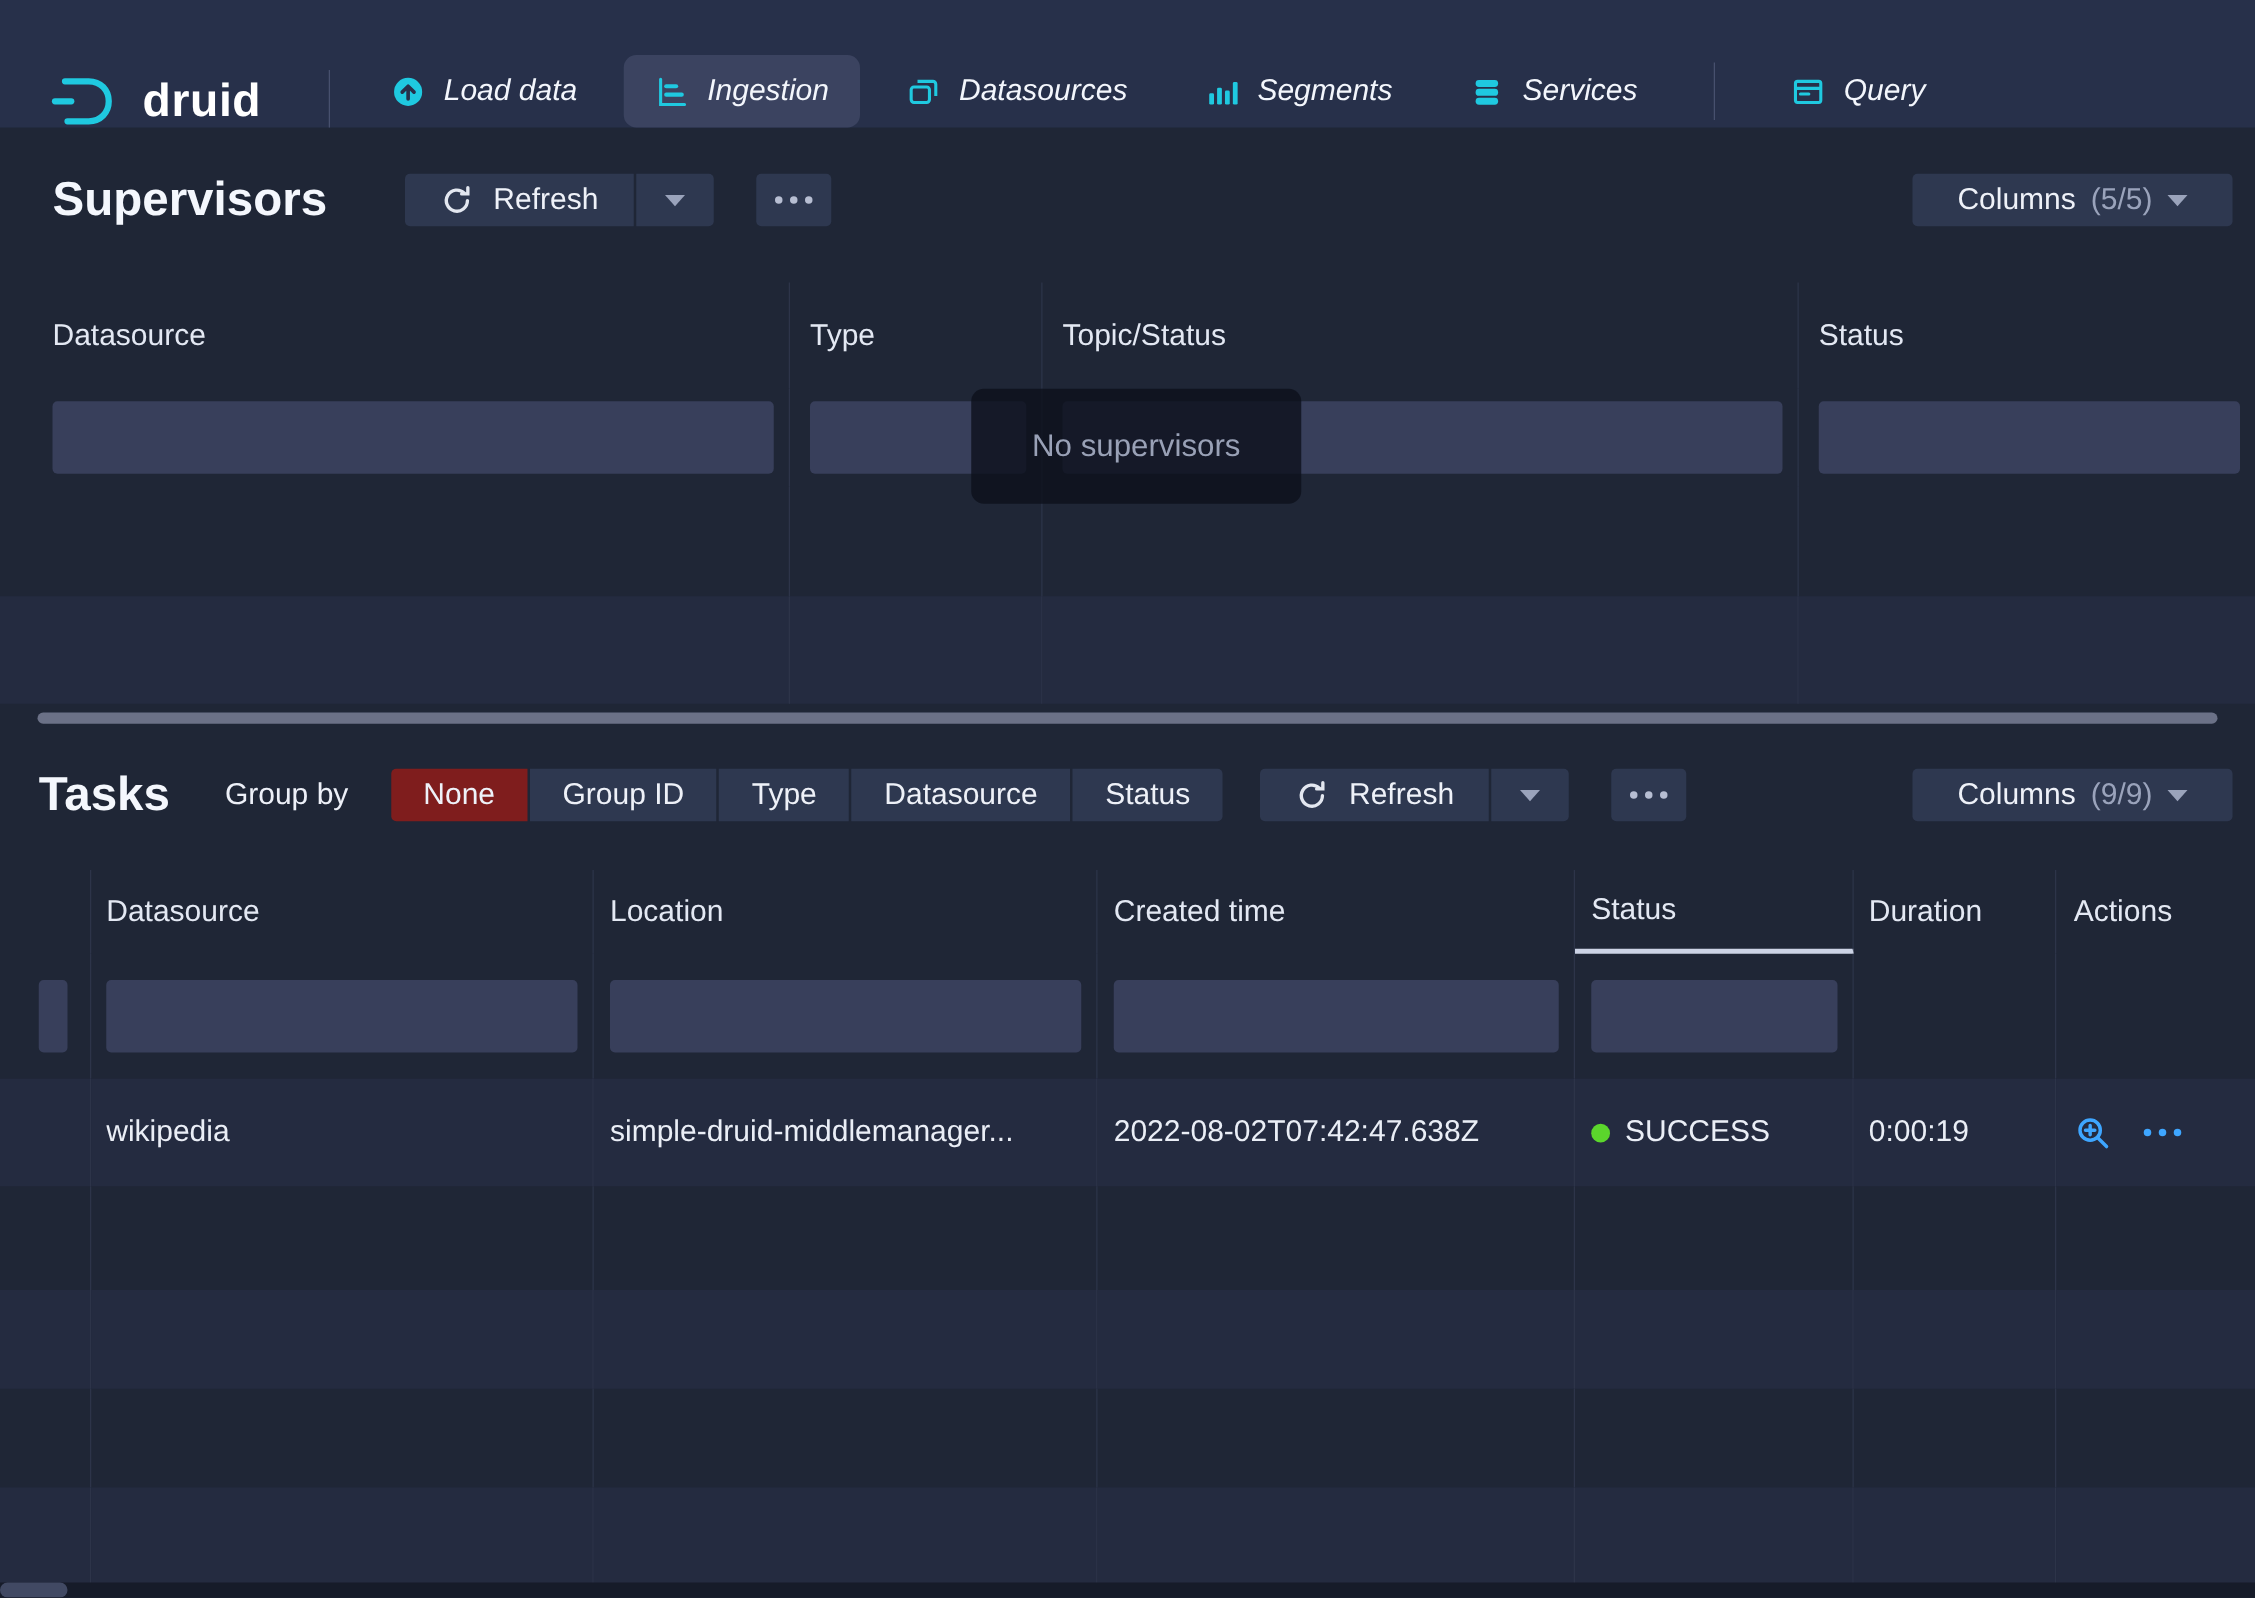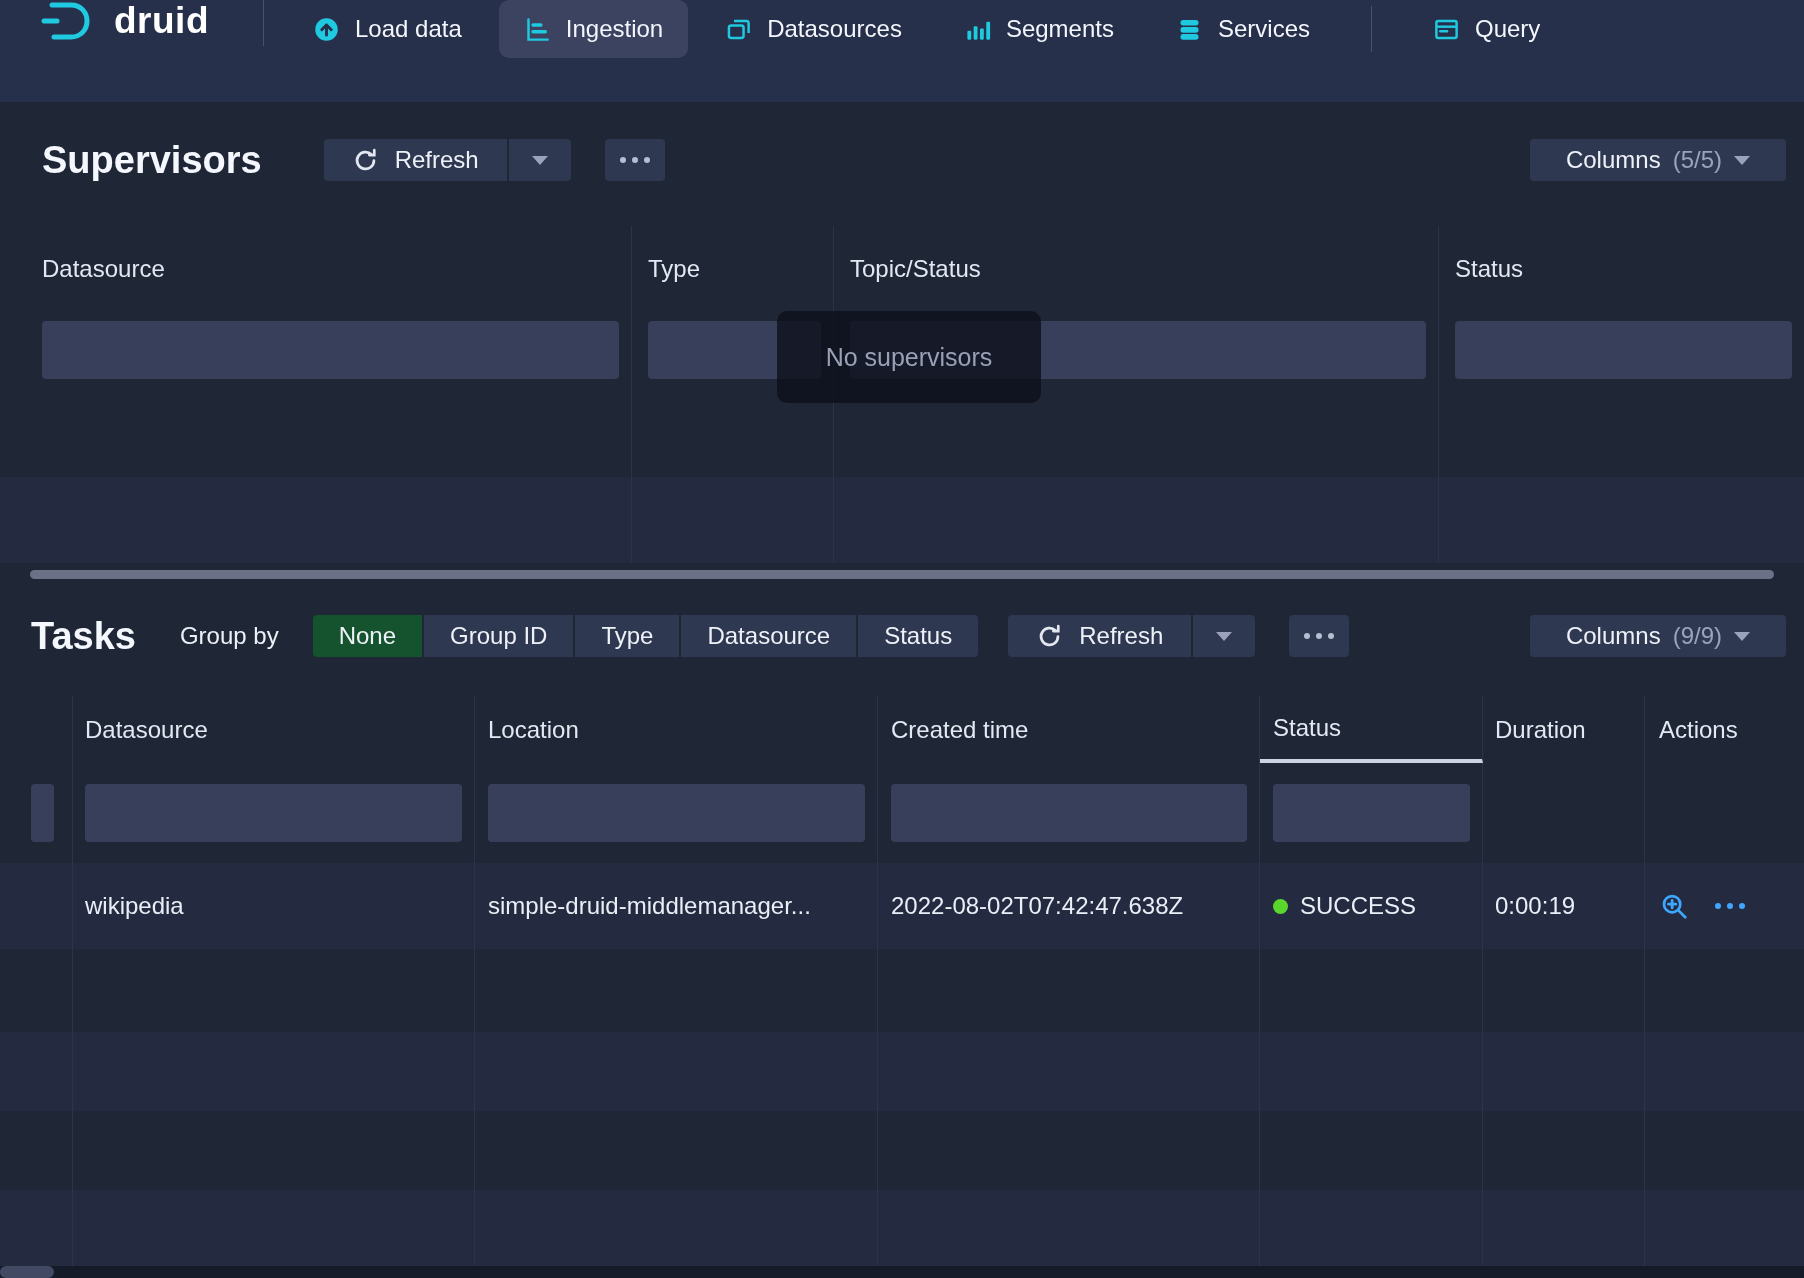--- a/index.html
+++ b/index.html
@@ -2,27 +2,27 @@
 <html><head>
 <meta charset="utf-8">
 <style>
   html,body{margin:0;padding:0;background:#12open;}
   body{background:#10131d;}
   .root{position:relative;width:1804px;height:1278px;background:#1f2636;overflow:hidden;
         font-family:"Liberation Sans",sans-serif;color:#e8ecf5;}
 
   
   .navbar{position:absolute;top:0;left:0;right:0;height:102px;background:#27304a;
-          display:flex;align-items:flex-start;padding-left:40px;box-sizing:border-box;}
+          display:flex;align-items:flex-end;padding-left:40px;box-sizing:border-box;}
   .brand{display:flex;align-items:center;gap:16px;margin-right:30px;cursor:pointer;}
   .brand-text{font-size:37px;font-weight:700;color:#ffffff;letter-spacing:.5px;}
   .vdiv{width:1px;height:46px;background:#47506e;margin:0 24px;}
   .nav-items{display:flex;align-items:center;gap:12px;}
   .nav-item{display:flex;align-items:center;gap:15px;font-size:24px;color:#f3f6fc;
-            padding:15px 25px;border-radius:10px;cursor:pointer;white-space:nowrap;}
+            padding:15px 25px;border-radius:10px;cursor:pointer;white-space:nowrap;font-style:italic;}
   .nav-item.active{background:#3b4360;}
   .nav-icon{display:flex;align-items:center;}
 
   
   .toolbar{position:absolute;left:42px;right:18px;display:flex;align-items:center;height:56px;}
   .sec-title{font-size:38px;font-weight:700;color:#f4f7fd;white-space:nowrap;}
   .btn{background:#2e3850;height:42px;display:flex;align-items:center;justify-content:center;
        border-radius:4px;font-size:24px;color:#eef1f8;cursor:pointer;box-sizing:border-box;white-space:nowrap;}
   .refresh-main{gap:16px;padding:0 28px;border-radius:4px 0 0 4px;}
   .refresh-caret{width:62px;border-radius:0 4px 4px 0;margin-left:2px;}
@@ -30,21 +30,21 @@
   .columns-btn{margin-left:auto;gap:12px;padding:0 36px;}
   .dim{color:#9aa3bb;}
   .caret{width:0;height:0;border-left:8px solid transparent;border-right:8px solid transparent;
          border-top:9px solid #9aa3bb;}
   .dots{display:flex;gap:6px;align-items:center;}
   .dots span{width:6px;height:6px;border-radius:50%;background:#b7bed2;}
   .btn-group{display:flex;gap:2px;margin-right:30px;}
   .seg{padding:0 26px;border-radius:0;}
   .seg.first{border-radius:4px 0 0 4px;}
   .seg.last{border-radius:0 4px 4px 0;}
-  .seg.active{background:#14532d;}
+  .seg.active{background:#7f1d1d;}
 
   
   .grid{position:absolute;left:0;width:1804px;display:grid;}
   .sup-table{top:226px;grid-template-columns:632px 202px 605px 365px;
              grid-template-rows:85px 78px 88px 86px;}
   .task-table{top:696px;grid-template-columns:73px 402px 403px 382px 223px 162px 159px;
               grid-template-rows:67px 100px 86px 83px 79px 79px 78px;}
   .cell{border-right:1px solid #2d3449;box-sizing:border-box;min-width:0;}
   .cell.lastcol{border-right:none;}
   .th{display:flex;align-items:center;padding-left:16px;font-size:24px;color:#e3e8f3;cursor:pointer;}

